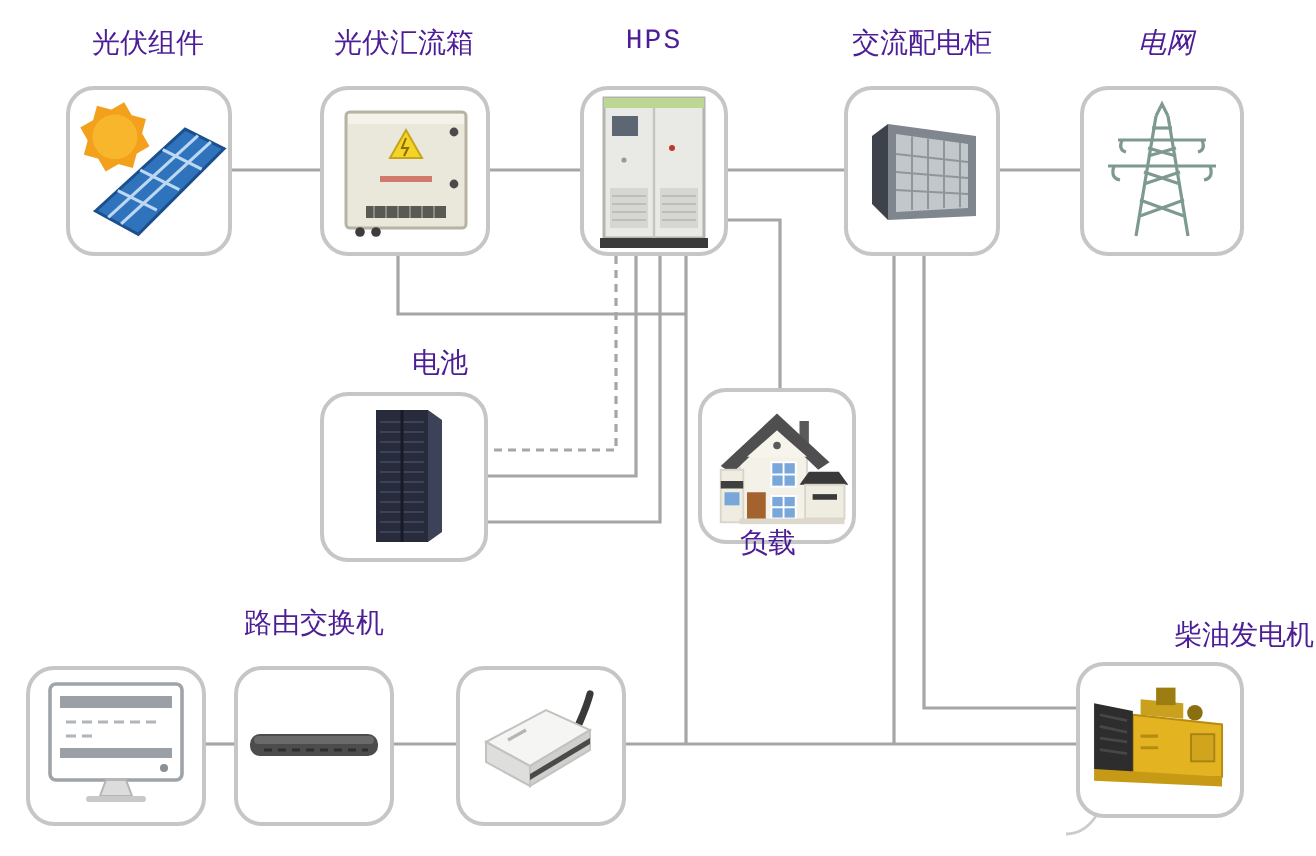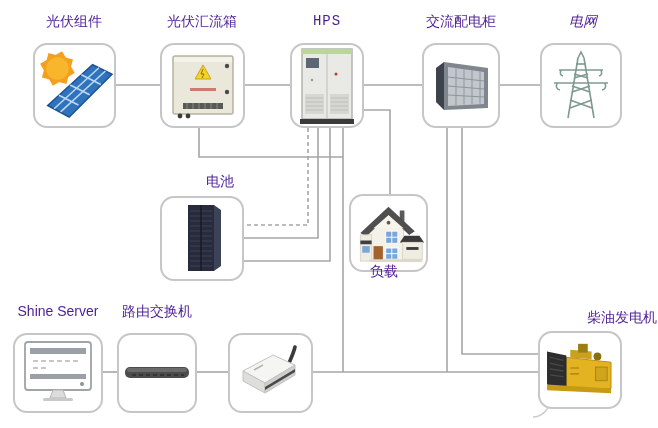--- a/index.html
+++ b/index.html
@@ -223,17 +223,16 @@
     </svg>
   </div>
 
   <div class="nlabel l-pv">光伏组件</div>
   <div class="nlabel l-combiner">光伏汇流箱</div>
   <div class="nlabel l-hps">HPS</div>
   <div class="nlabel l-ac">交流配电柜</div>
   <div class="nlabel l-grid">电网</div>
   <div class="nlabel l-battery">电池</div>
   <div class="nlabel l-load">负载</div>
-  <div class="nlabel l-server">Shine Server</div>
   <div class="nlabel l-router">路由交换机</div>
   <div class="nlabel l-gen">柴油发电机</div>
 
 </div>
 
 </body></html>

